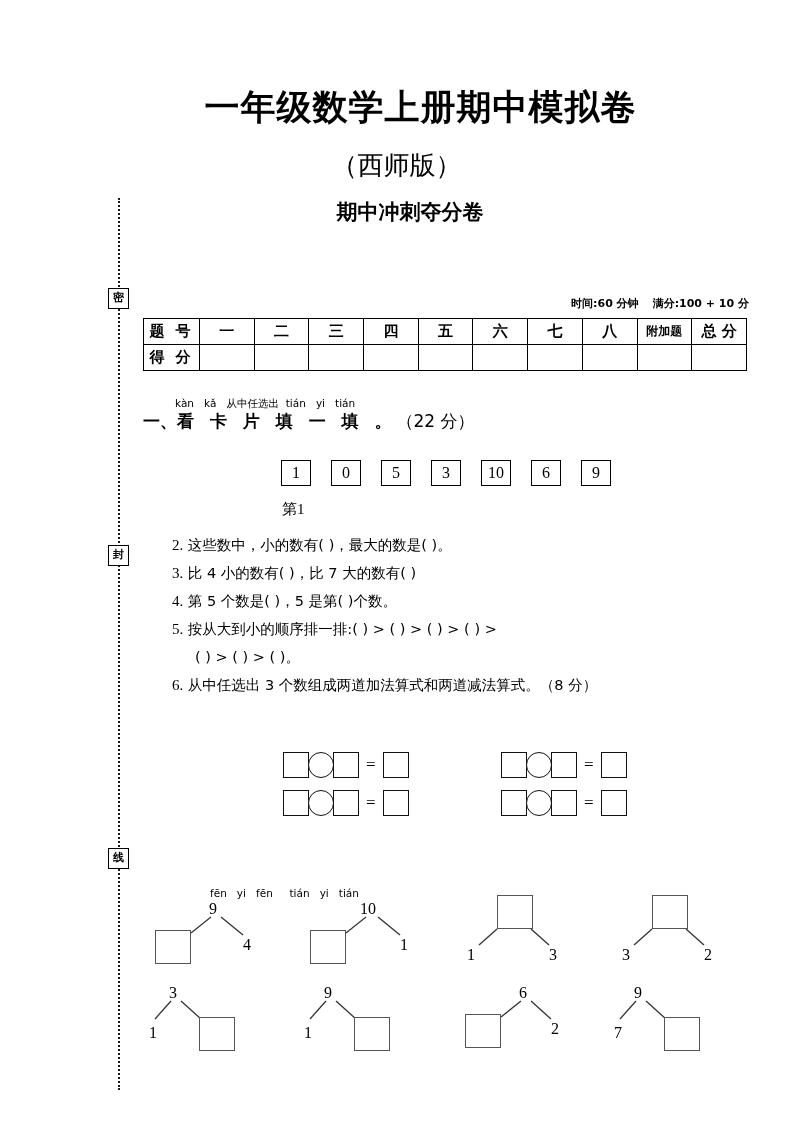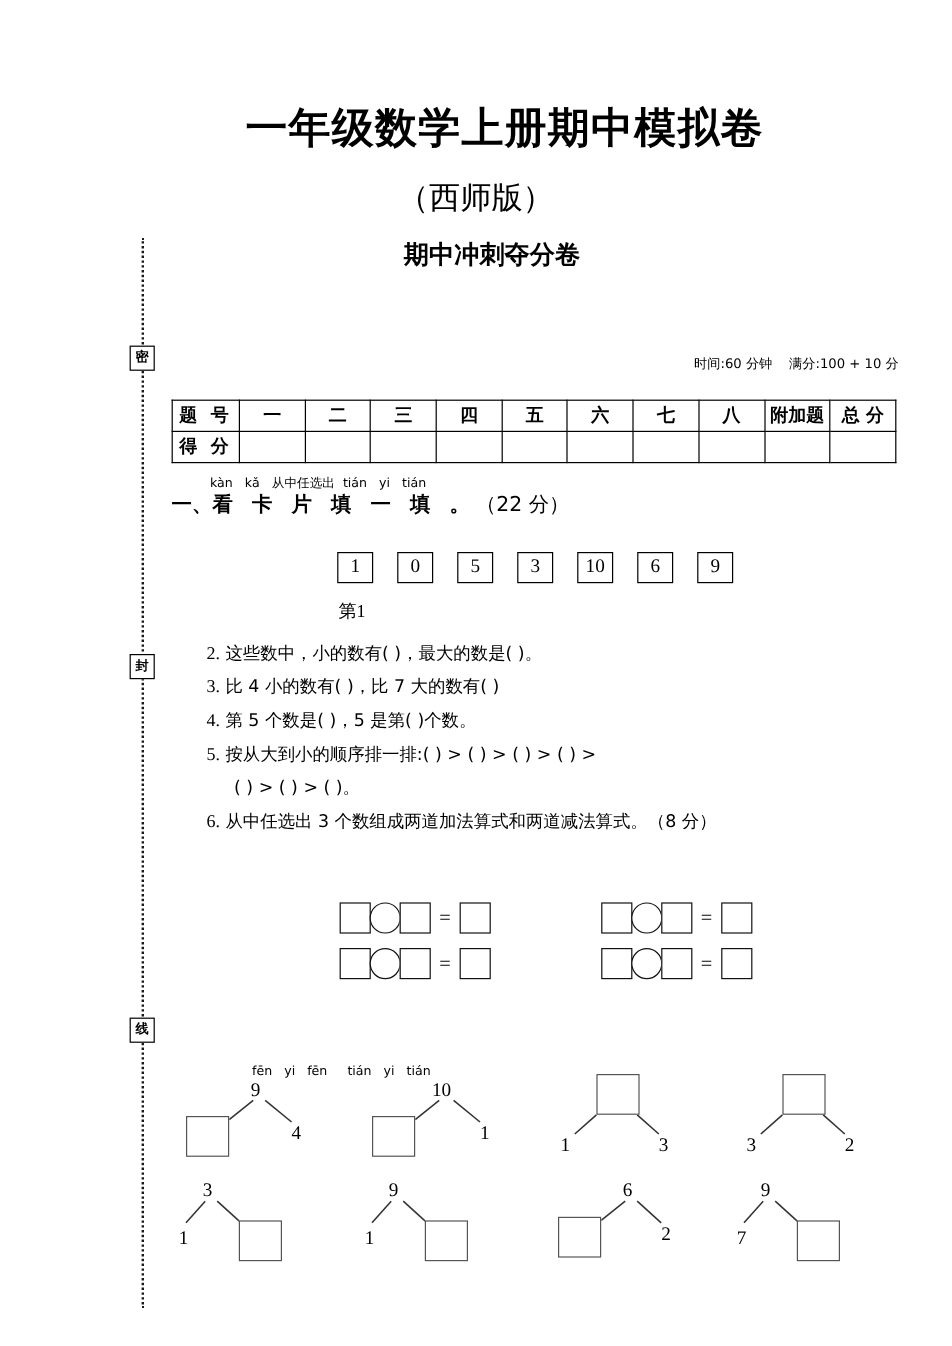--- a/index.html
+++ b/index.html
@@ -80,46 +80,46 @@
     line-height: 1.1;
     padding-left: 27px;
   }
 
   .meta-line {
     position: absolute;
     right: 44px;
     top: 296px;
     font-family: "DejaVu Sans", sans-serif;
     font-size: 11px;
-    font-weight: normal;
+    font-weight: bold;
     white-space: nowrap;
   }
   .meta-line .gap { display: inline-block; width: 14px; }
 
   
   .score-table {
     position: absolute;
     left: 143px;
-    top: 333px;
+    top: 318px;
     width: 604px;
     border-collapse: collapse;
     table-layout: fixed;
   }
   .score-table td {
     border: 1.2px solid #000;
     height: 26px;
     text-align: center;
     vertical-align: middle;
     font-family: "DejaVu Sans", sans-serif;
     font-size: 15px;
     font-weight: bold;
     padding: 0;
   }
   .score-table td.lbl { width: 56px; letter-spacing: 3px; }
-  .score-table td.addq { font-size: 15px; letter-spacing: 0px; }
+  .score-table td.addq { font-size: 12px; letter-spacing: 0px; }
 
   
   .section {
     position: absolute;
     left: 143px;
   }
   .pinyin {
     font-family: "DejaVu Sans", sans-serif;
     font-size: 10.5px;
     color: #000;

